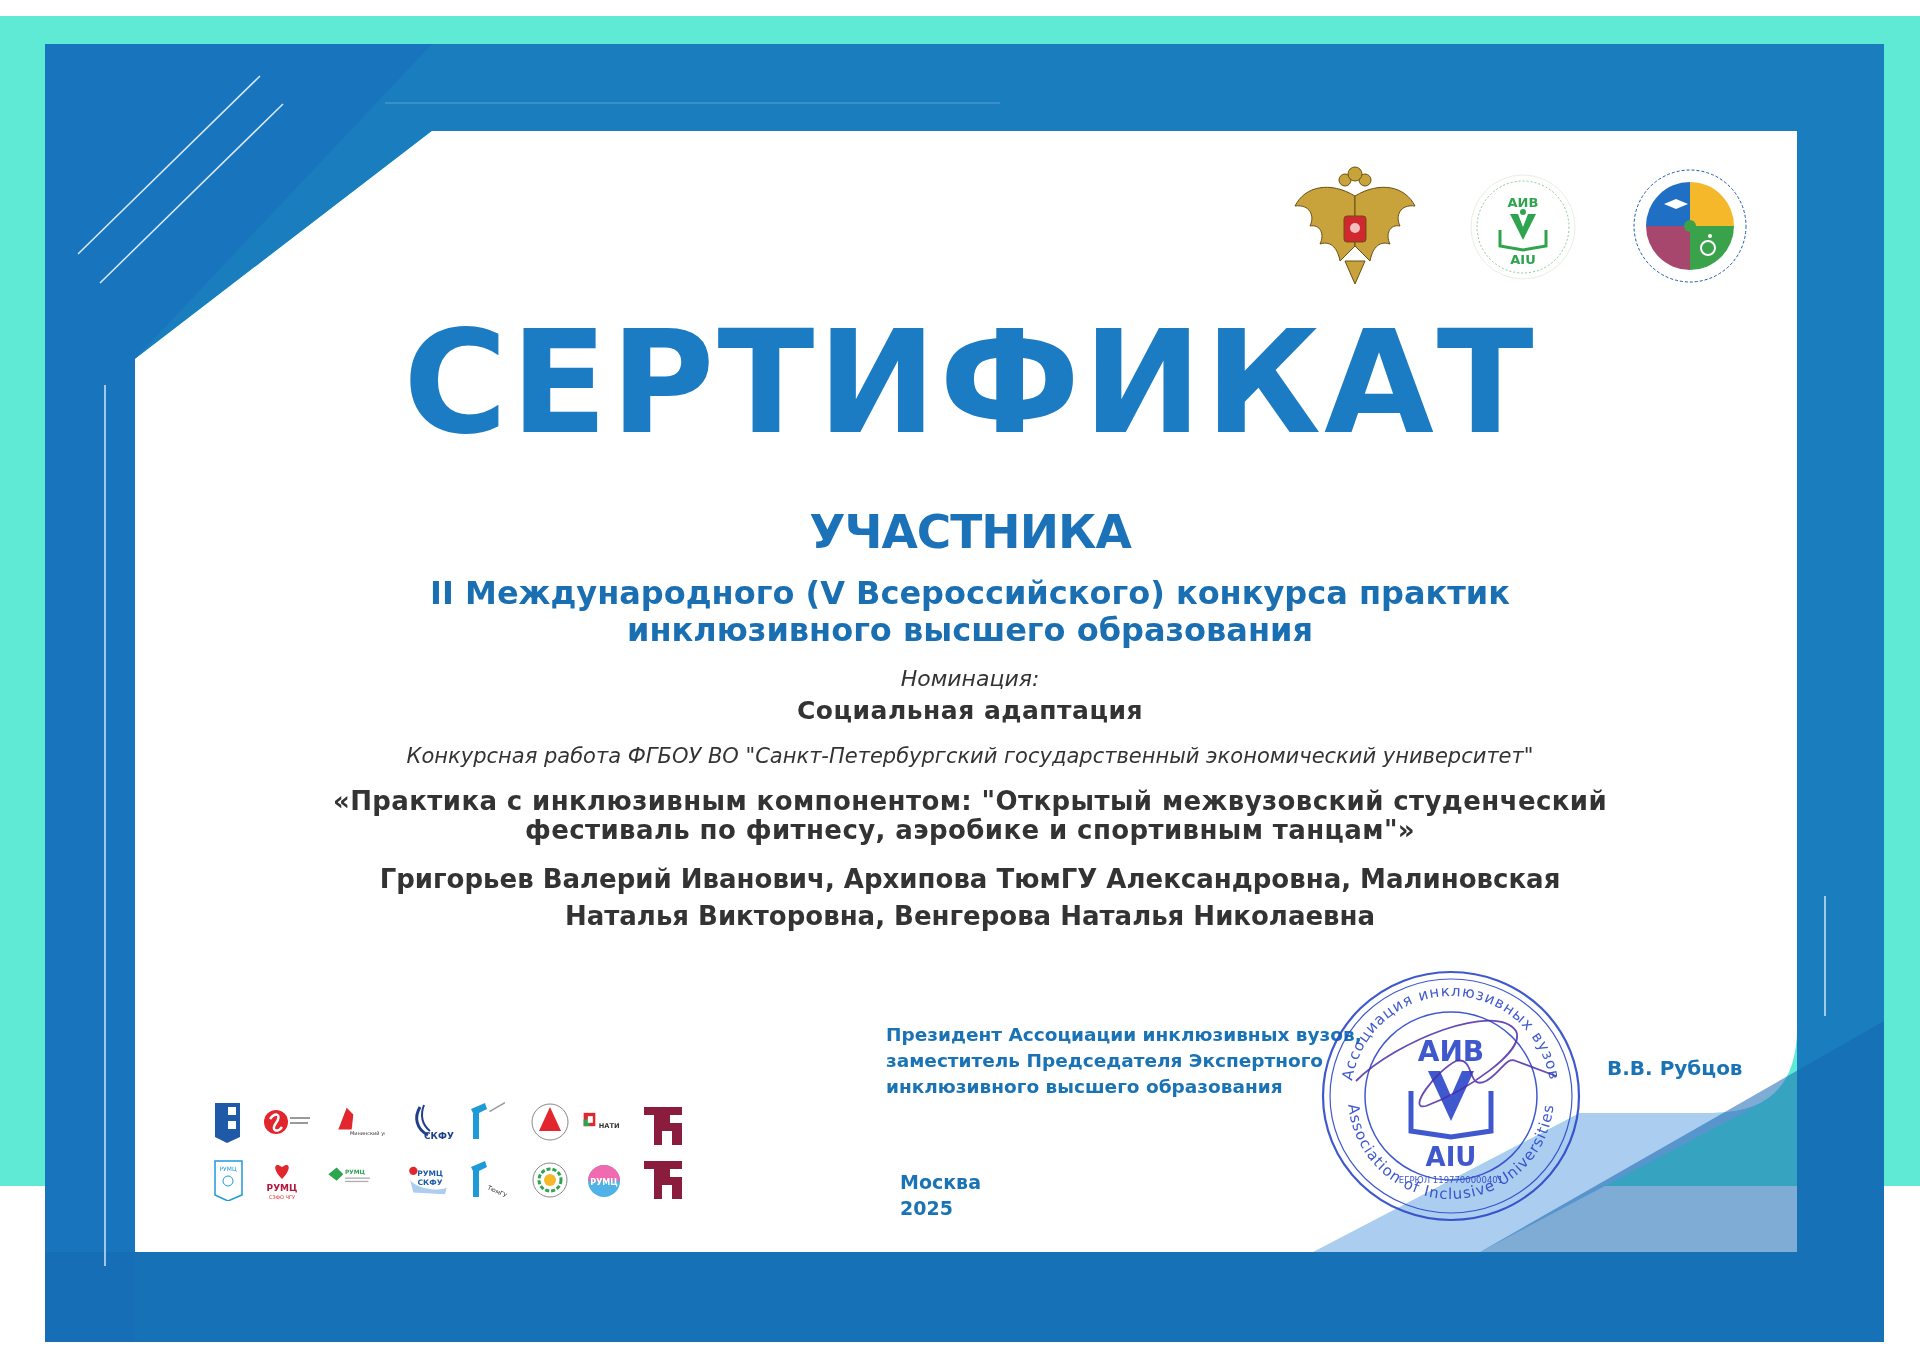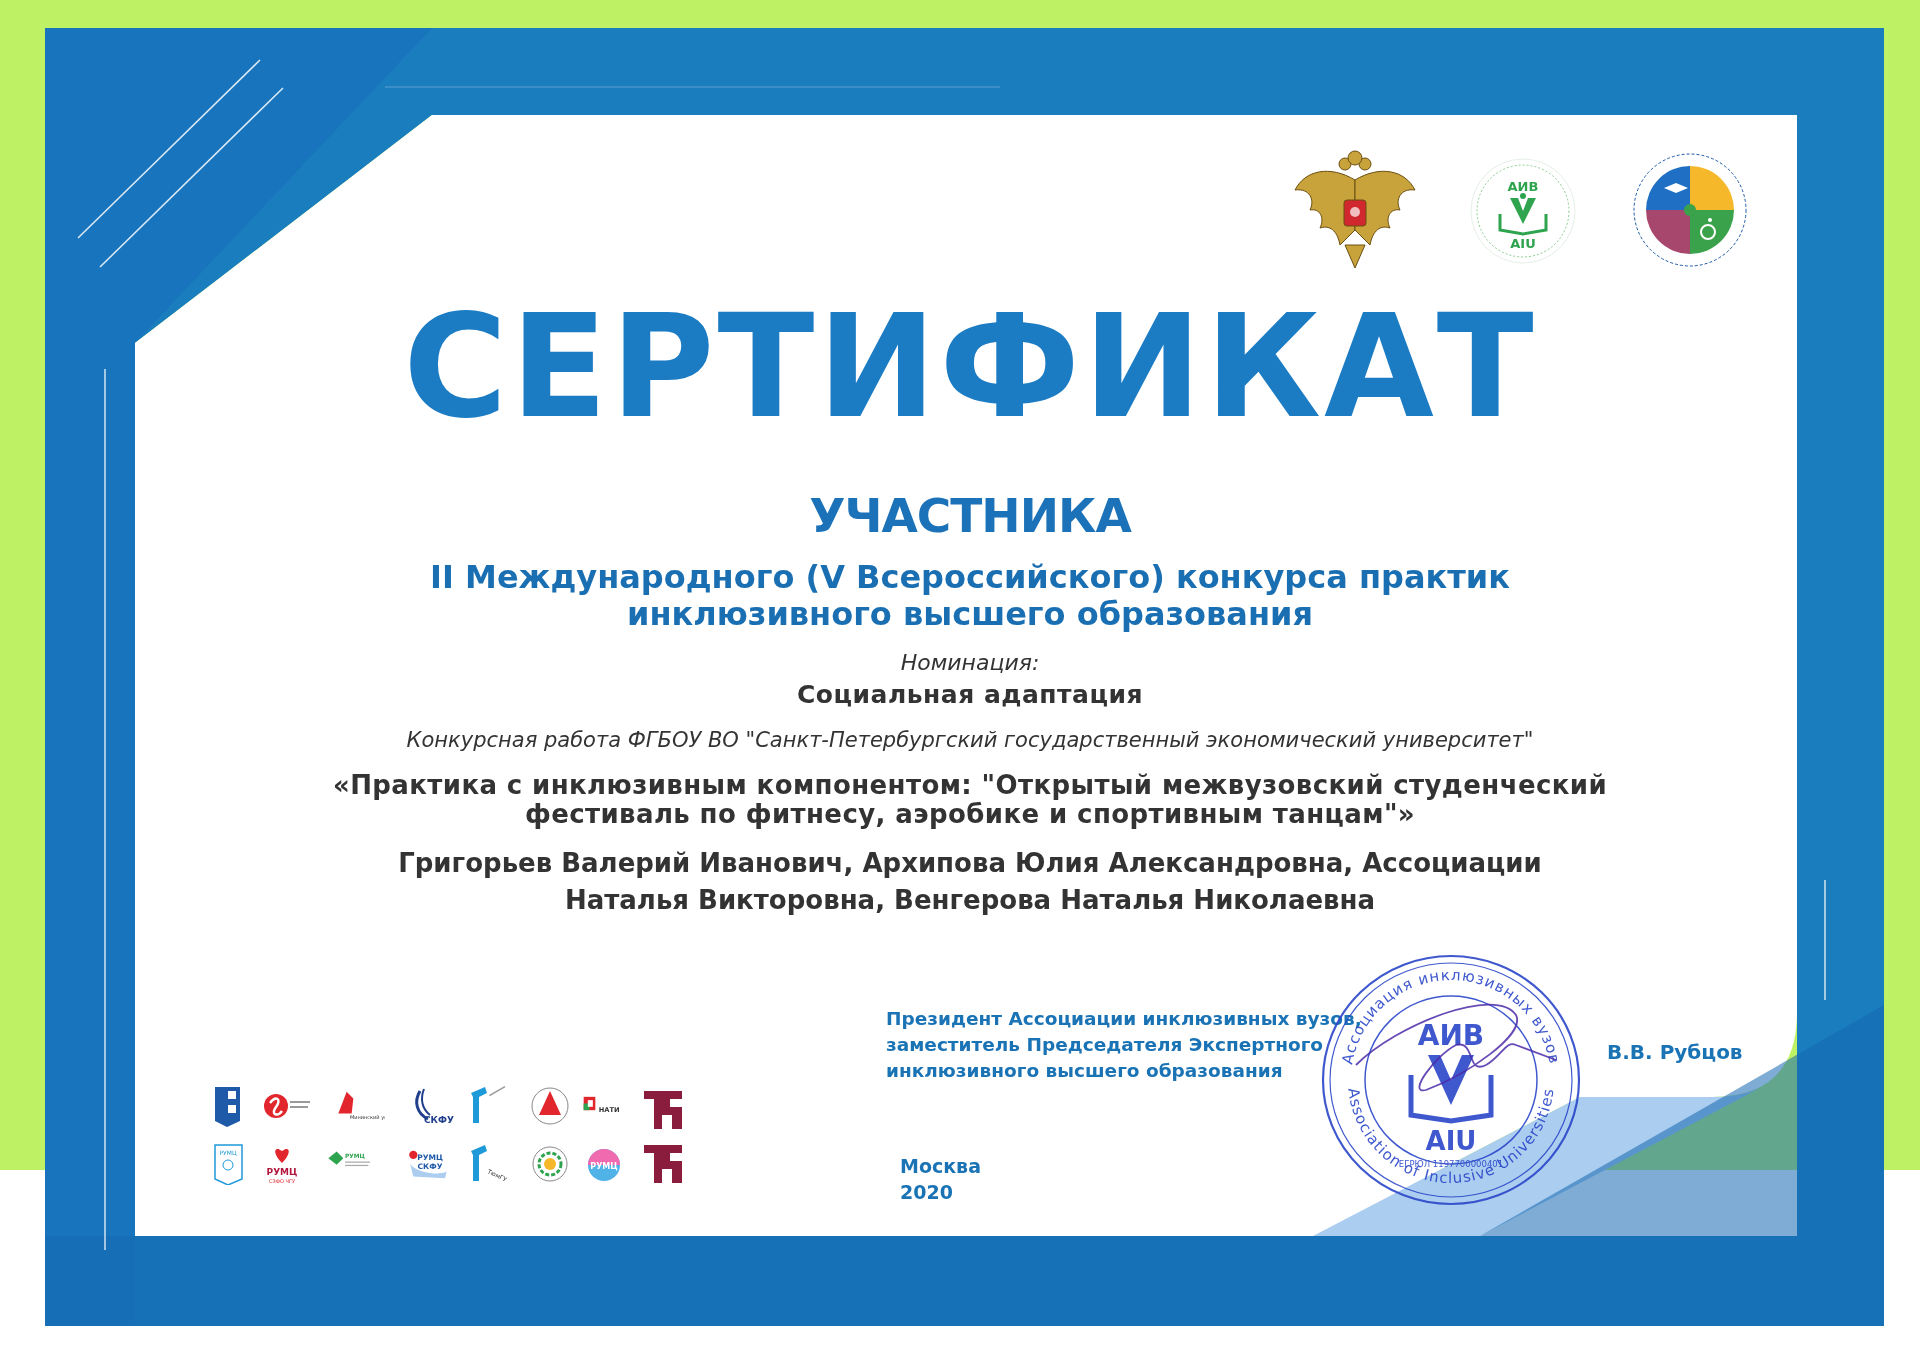--- a/index.html
+++ b/index.html
@@ -1,19 +1,19 @@
 <!DOCTYPE html>
 <html><head>
 <meta charset="utf-8">
 <style>
   * { box-sizing: border-box; margin: 0; padding: 0; }
   html, body { width: 1920px; height: 1357px; background: #ffffff; overflow: hidden; }
   body { position: relative; font-family: "DejaVu Sans", sans-serif; }
 
-  .page { position: absolute; left: 0; top: 0; width: 1920px; height: 1170px; background: #bef264; }
+  .page { position: absolute; left: 0; top: 16px; width: 1920px; height: 1170px; background: #5eead4; }
 
   .frame-svg { position: absolute; left: 0; top: 0; width: 1920px; height: 1357px; }
 
   .logos-top { position: absolute; top: 148px; left: 1290px; width: 470px; height: 130px; }
   .logo { position: absolute; }
 
   .content { position: absolute; left: 140px; width: 1660px; text-align: center; }
 
   .title {
     top: 292px; font-family: "DejaVu Sans", sans-serif; font-weight: bold;
@@ -140,21 +140,21 @@
     <div>инклюзивного высшего образования</div>
   </div>
   <div class="content nomination-label">Номинация:</div>
   <div class="content nomination-value">Социальная адаптация</div>
   <div class="content work-org">Конкурсная работа ФГБОУ ВО "Санкт-Петербургский государственный экономический университет"</div>
   <div class="content work-title">
     <div>«Практика с инклюзивным компонентом: "Открытый межвузовский студенческий</div>
     <div>фестиваль по фитнесу, аэробике и спортивным танцам"»</div>
   </div>
   <div class="content authors">
-    <div>Григорьев Валерий Иванович, Архипова Юлия Александровна, Ассоциации</div>
+    <div>Григорьев Валерий Иванович, Архипова ТюмГУ Александровна, Малиновская</div>
     <div>Наталья Викторовна, Венгерова Наталья Николаевна</div>
   </div>
 
   <div class="signer">
     <div>Президент Ассоциации инклюзивных вузов,</div>
     <div>заместитель Председателя Экспертного</div>
     <div>инклюзивного высшего образования</div>
   </div>
   <div class="signer-name">В.В. Рубцов</div>
 
@@ -178,21 +178,21 @@
       <path d="M95 130 L95 170 L135 176 L175 170 L175 130" fill="none" stroke="#2b47c9" stroke-width="5"></path>
       <text x="135" y="205" text-anchor="middle" font-family="DejaVu Sans, sans-serif" font-size="26" font-weight="bold" fill="#2b47c9">AIU</text>
       <text x="135" y="222" text-anchor="middle" font-family="DejaVu Sans, sans-serif" font-size="8.5" fill="#2b47c9">ЕГРЮЛ 1197700000401</text>
     </g>
 
     <path d="M40 120 C80 80 180 40 200 70 C210 90 150 130 110 145 C90 150 120 110 140 100 C160 95 150 130 170 120 C185 112 190 95 200 100 L240 115" fill="none" stroke="#4b2aa8" stroke-width="1.8" opacity="0.85"></path>
   </svg>
 
   <div class="city">
     <div>Москва</div>
-    <div>2020</div>
+    <div>2025</div>
   </div>
 
   <div class="sponsors">
 
     <svg class="sp" style="left:0;top:0;" viewBox="0 0 50 42">
         <path d="M5 2 H30 V36 L17 42 L5 36 Z" fill="#1f5aa8"></path>
         <rect x="18" y="6" width="8" height="8" fill="#fff"></rect>
         <rect x="18" y="20" width="8" height="8" fill="#fff"></rect>
       </svg>
     <svg class="sp" style="left:52px;top:0;" viewBox="0 0 50 42">

